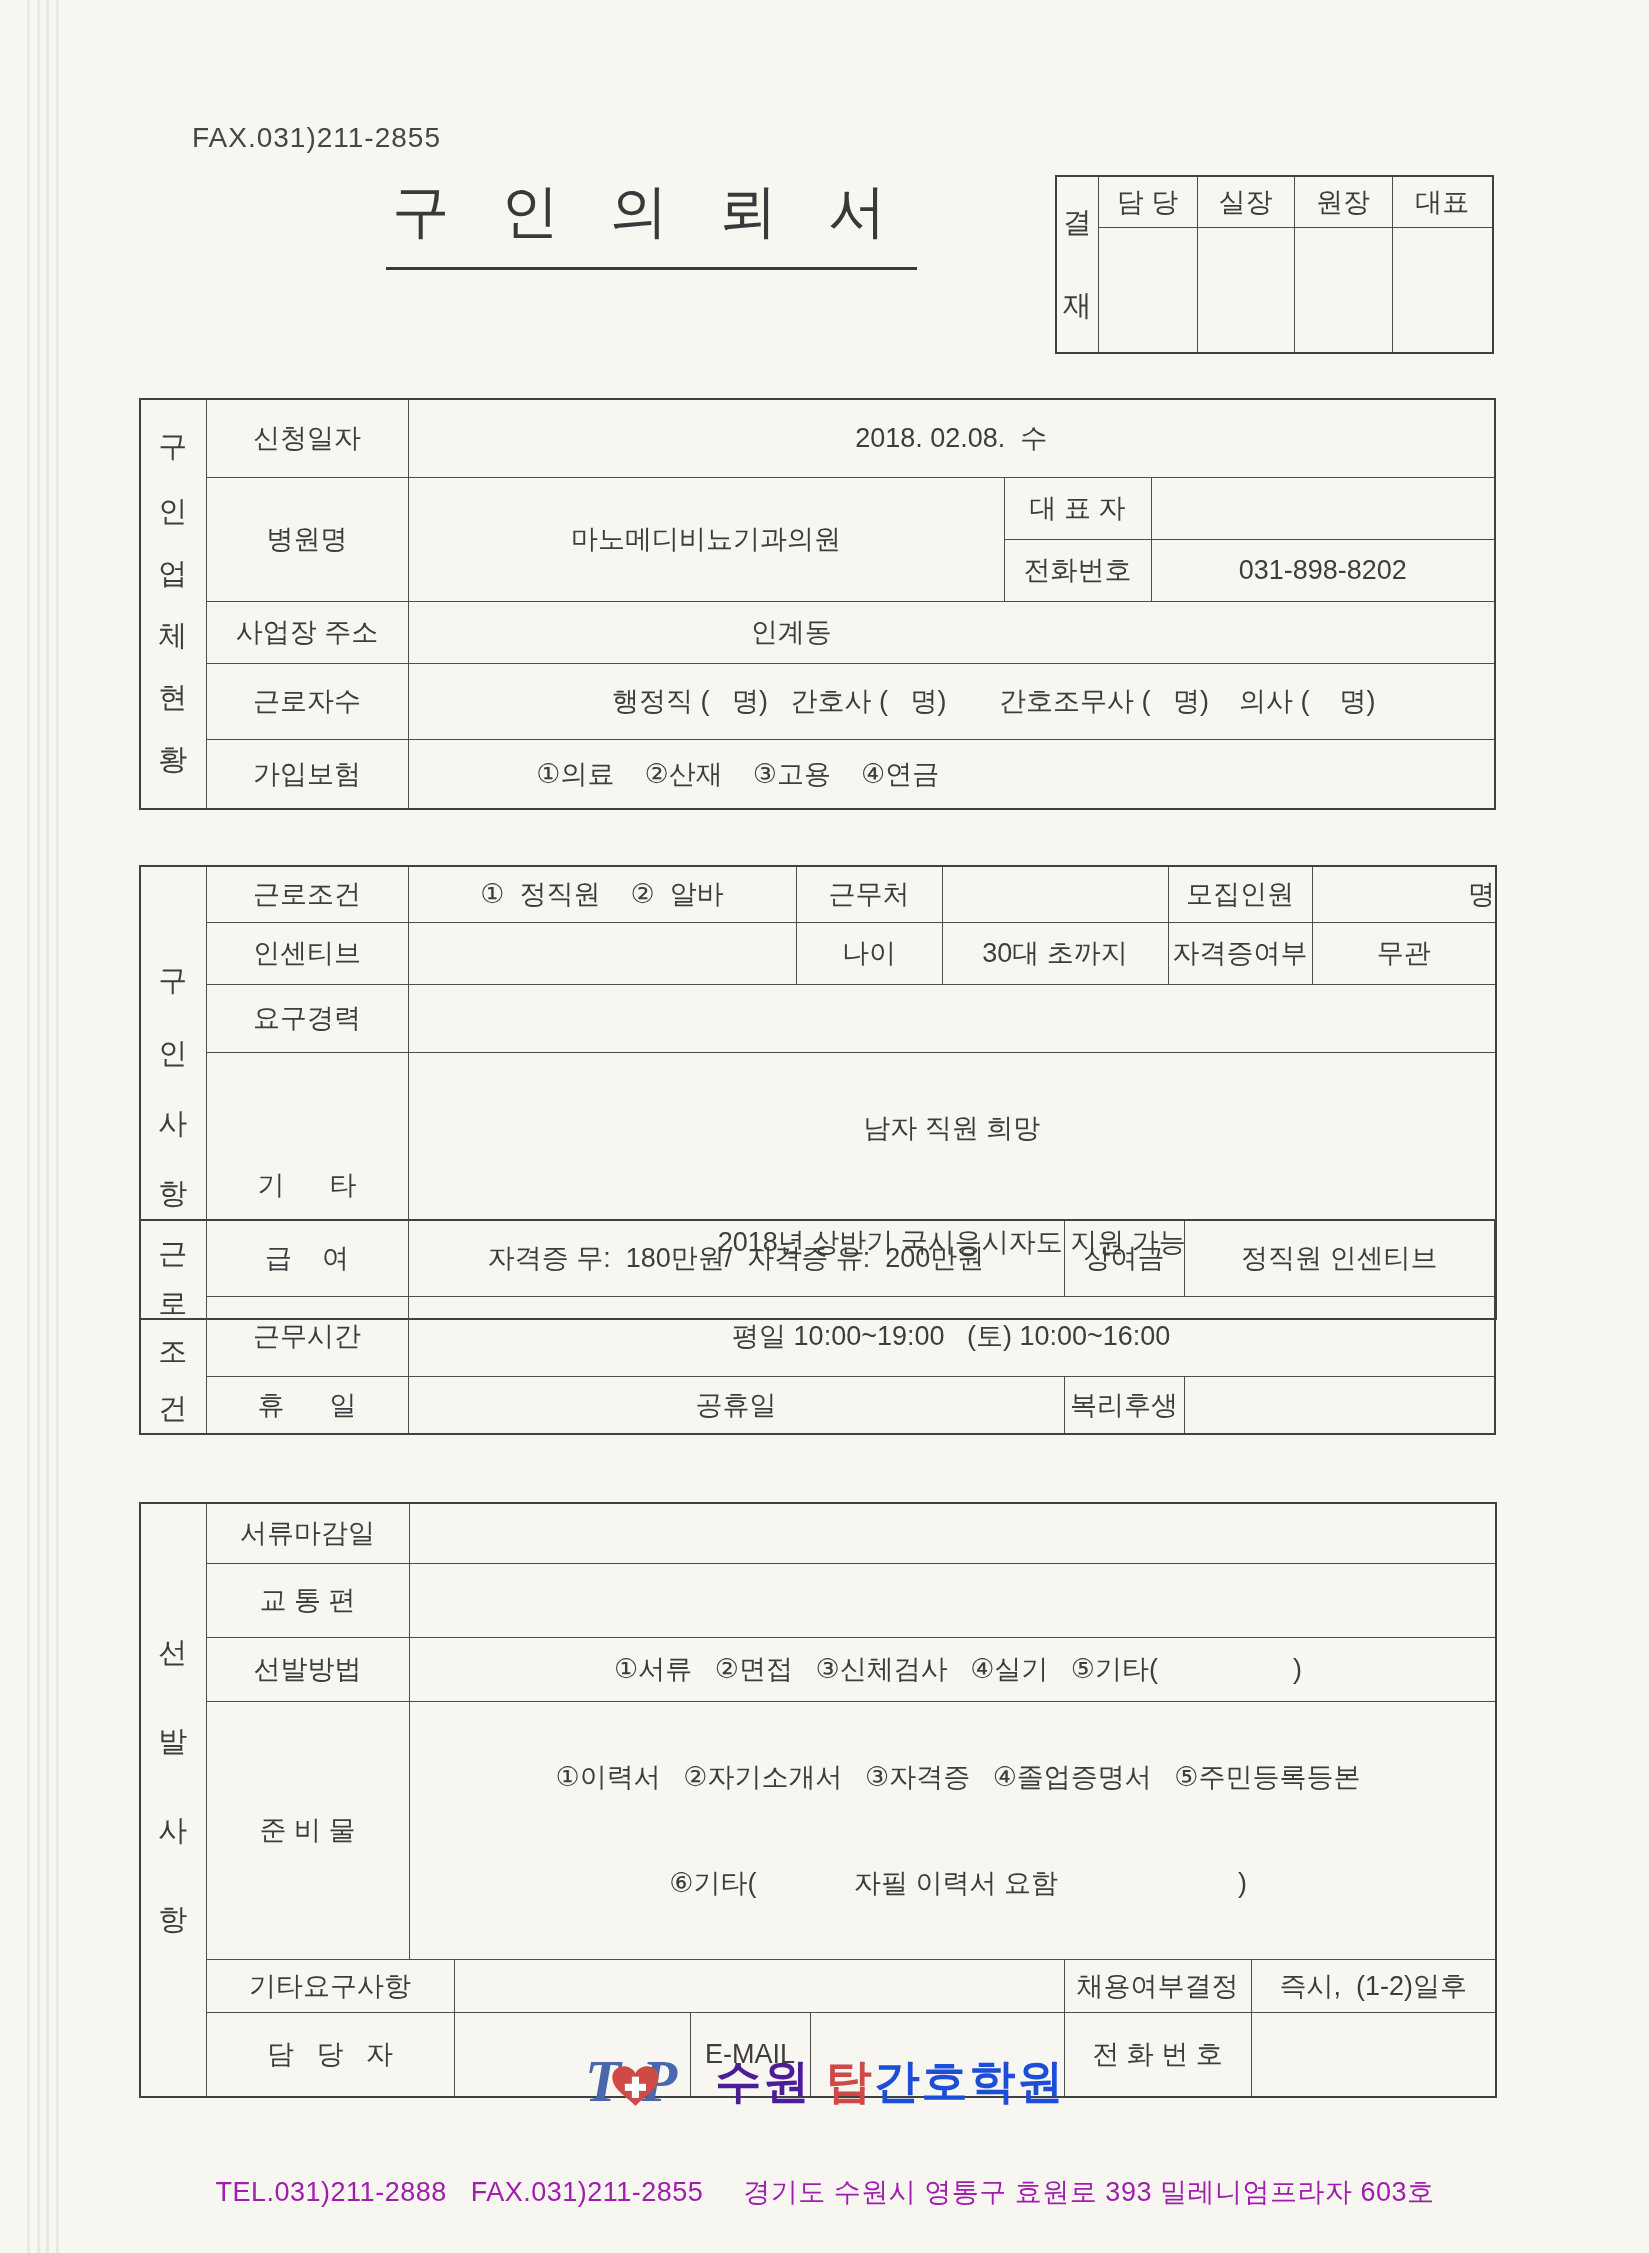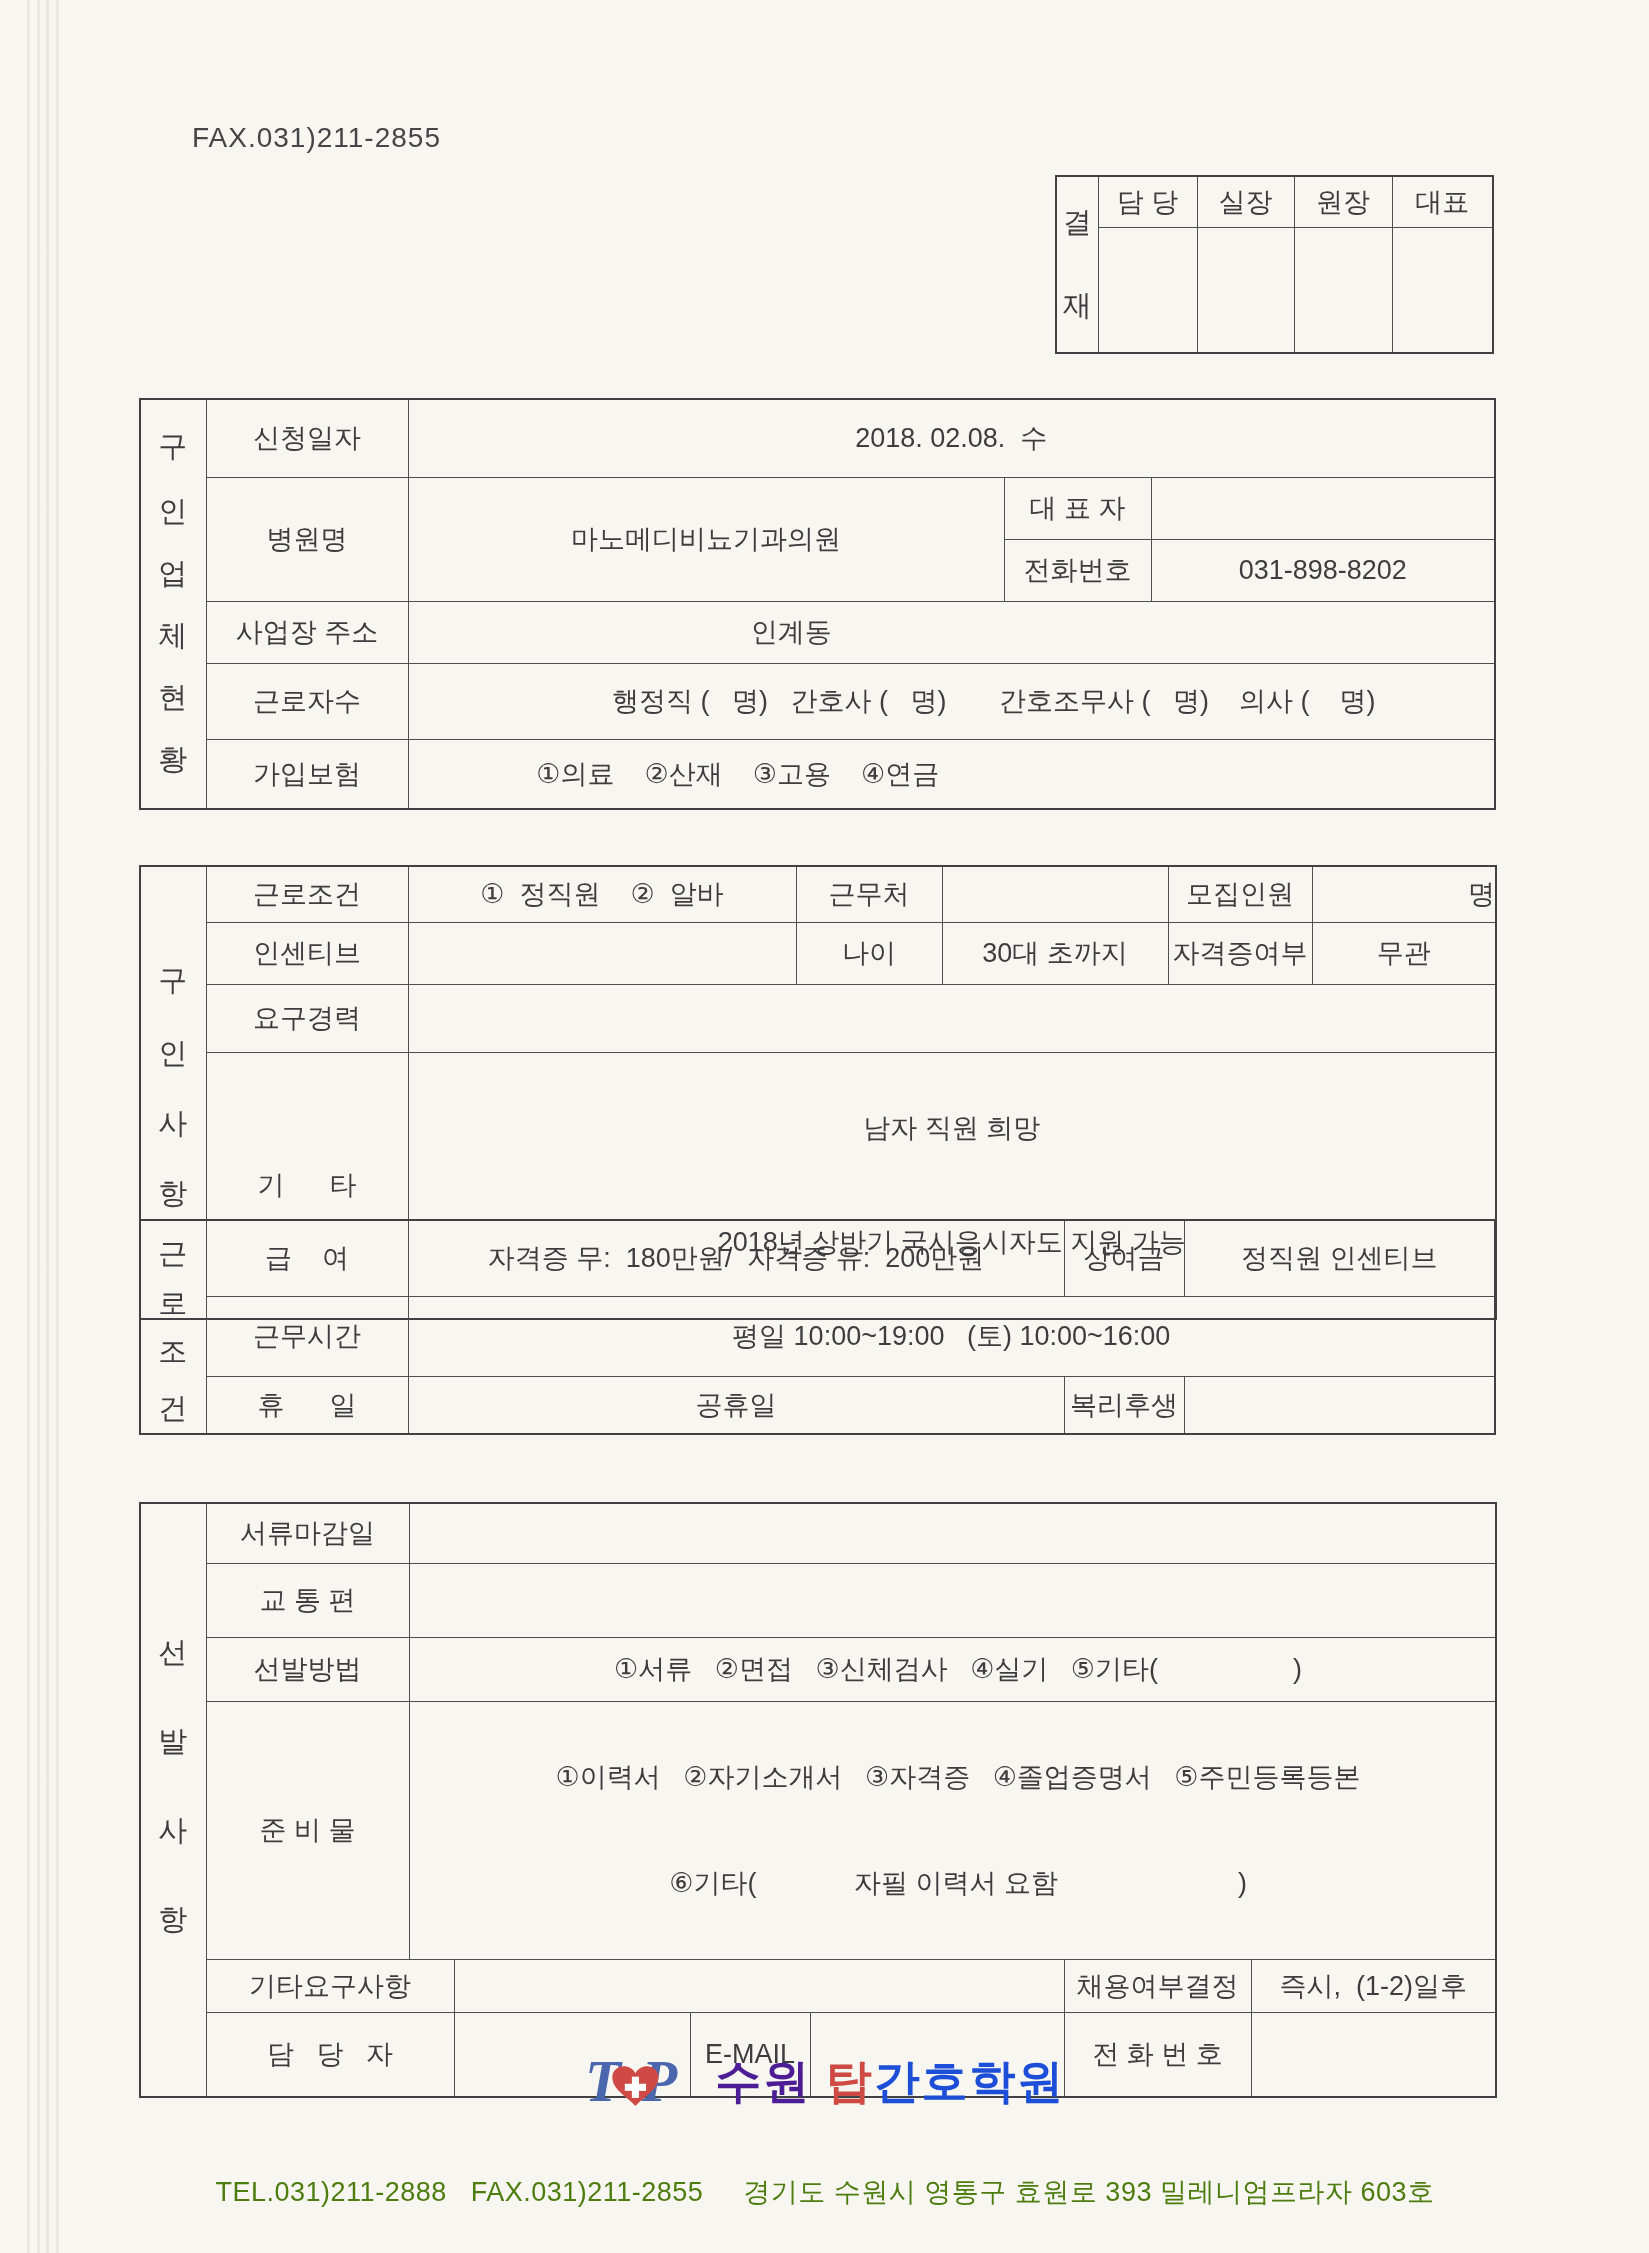--- a/index.html
+++ b/index.html
@@ -56,30 +56,31 @@
   .two-line div{line-height:1.0;}
   .two-line .l1{margin-bottom:25px;}
   
   .logo-row{
     position:absolute;left:0;top:2044px;width:100%;
     display:flex;justify-content:center;align-items:center;gap:15.5px;
   }
   .logo-text{font-size:46px;font-weight:bold;letter-spacing:1.9px;white-space:pre;}
   .footer-line{
     position:absolute;left:0;top:2174px;width:100%;
-    text-align:center;font-size:27px;color:#4d7c0f;letter-spacing:0.5px;white-space:pre;
+    text-align:center;font-size:27px;color:#a21caf;letter-spacing:0.5px;white-space:pre;
   }
 </style>
 </head>
 <body>
 
 <div id="page">
   <div class="scan-streak"></div>
 
   <div class="fax-line">FAX.031)211-2855</div>
+  <div class="doc-title">구 인 의 뢰 서</div>
 
   <table class="approval frm">
     <colgroup>
         <col style="width:42px">
         <col style="width:99px">
         <col style="width:97px">
         <col style="width:98px">
         <col style="width:101px">
       </colgroup>
     <tbody>

